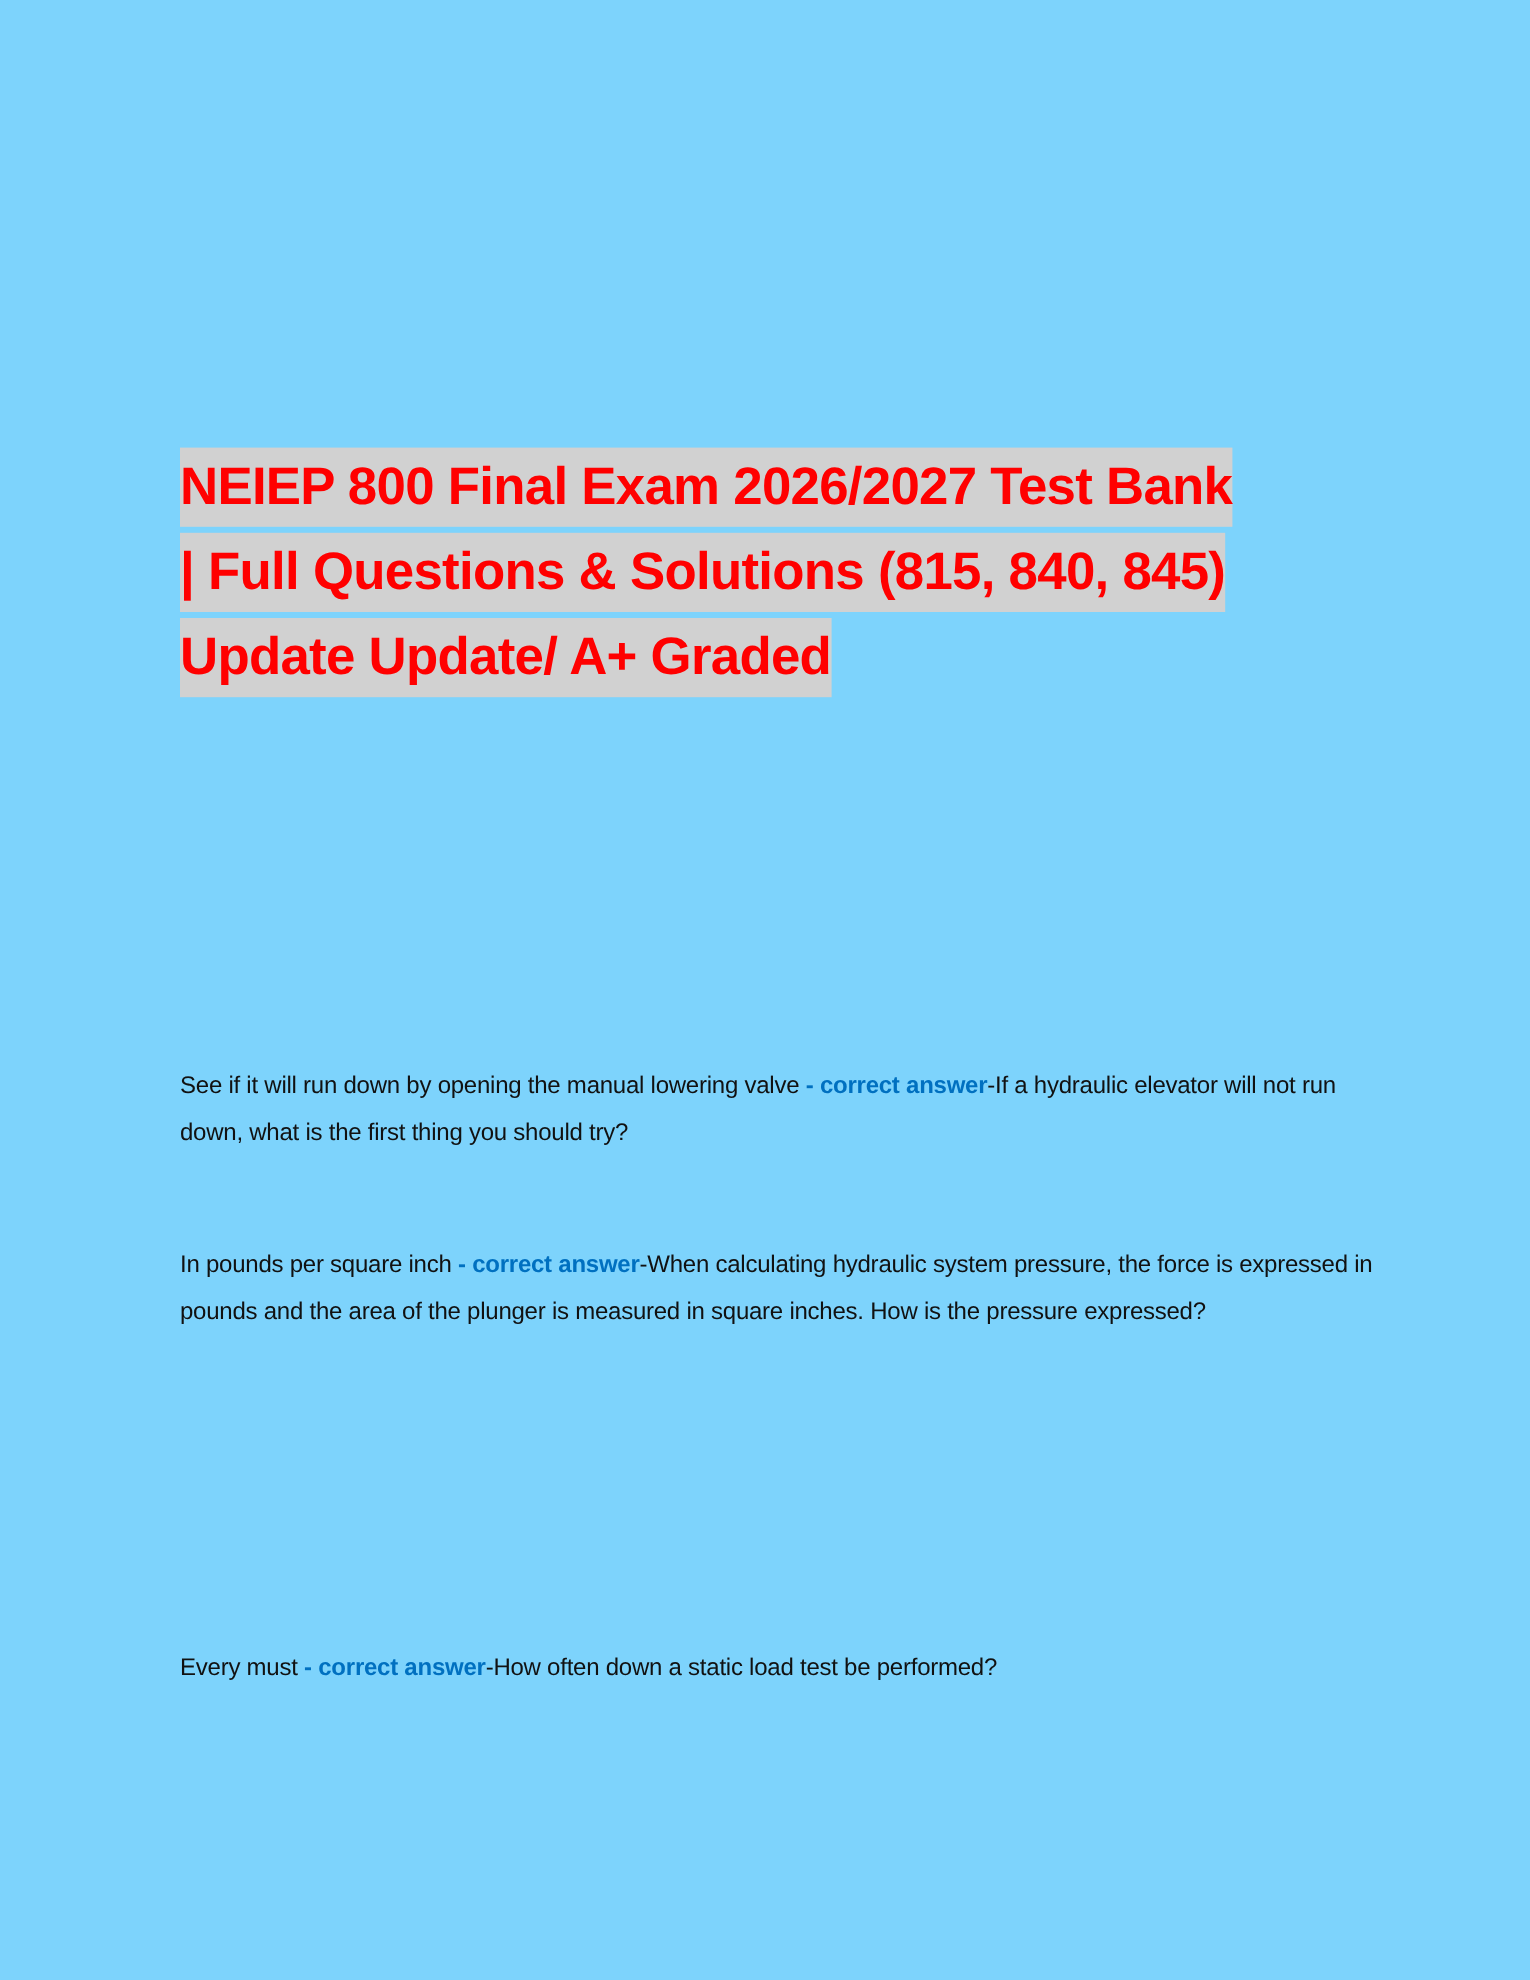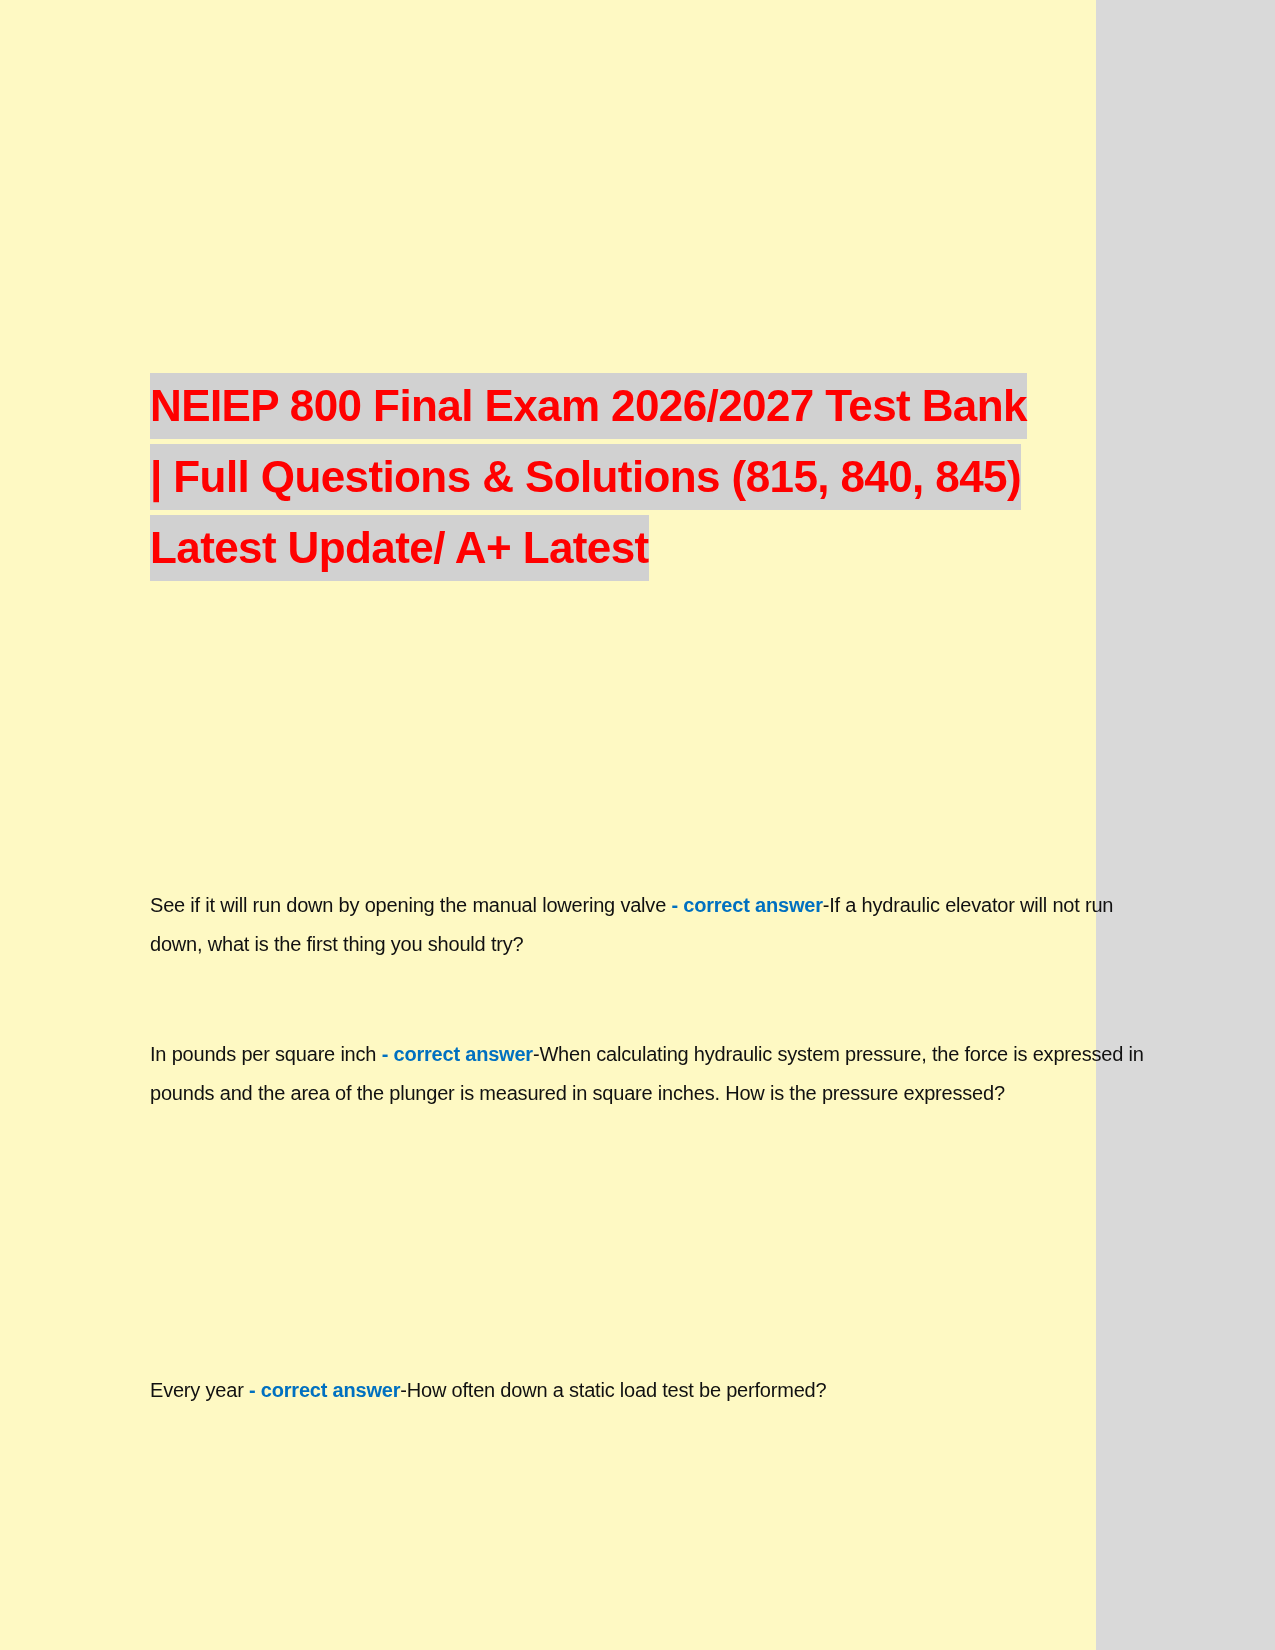--- a/index.html
+++ b/index.html
@@ -10,23 +10,23 @@
       width: 1275px;
       height: 1650px;
       background: #d9d9d9;
       position: relative;
       overflow: hidden;
       font-family: "Liberation Sans", "DejaVu Sans", sans-serif;
     }
     .page {
       position: absolute;
       left: 0; top: 0;
-      width: 1096px;
+      width: 1275px;
       height: 1650px;
-      background: #fef9c3;
+      background: #7dd3fc;
     }
     .title {
       position: absolute;
       left: 150px;
       top: 370px;
       width: 1000px;
       margin: 0;
       font-family: "Liberation Sans", "DejaVu Sans", sans-serif;
       font-weight: bold;
       font-size: 44px;
@@ -64,23 +64,23 @@
     #qa-4 { top: 1371px; }
   </style>
 </head>
 <body>
 
 <div class="page">
 
   <h1 class="title">
     <span class="title-line"><span>NEIEP 800 Final Exam 2026/2027 Test Bank</span></span>
     <span class="title-line"><span>| Full Questions &amp; Solutions (815, 840, 845)</span></span>
-    <span class="title-line"><span>Latest Update/ A+ Latest</span></span>
+    <span class="title-line"><span>Update Update/ A+ Graded</span></span>
   </h1>
 
   <p class="qa" id="qa-1"><span>See if it will run down by opening the manual lowering valve </span><span class="answer-marker">- correct answer</span><span>-If a hydraulic elevator will not run down, what is the first thing you should try?</span></p>
 
   <p class="qa" id="qa-2"><span>In pounds per square inch </span><span class="answer-marker">- correct answer</span><span>-When calculating hydraulic system pressure, the force is expressed in pounds and the area of the plunger is measured in square inches. How is the pressure expressed?</span></p>
 
 
-  <p class="qa" id="qa-4"><span>Every year </span><span class="answer-marker">- correct answer</span><span>-How often down a static load test be performed?</span></p>
+  <p class="qa" id="qa-4"><span>Every must </span><span class="answer-marker">- correct answer</span><span>-How often down a static load test be performed?</span></p>
 
 </div>
 
 </body></html>

